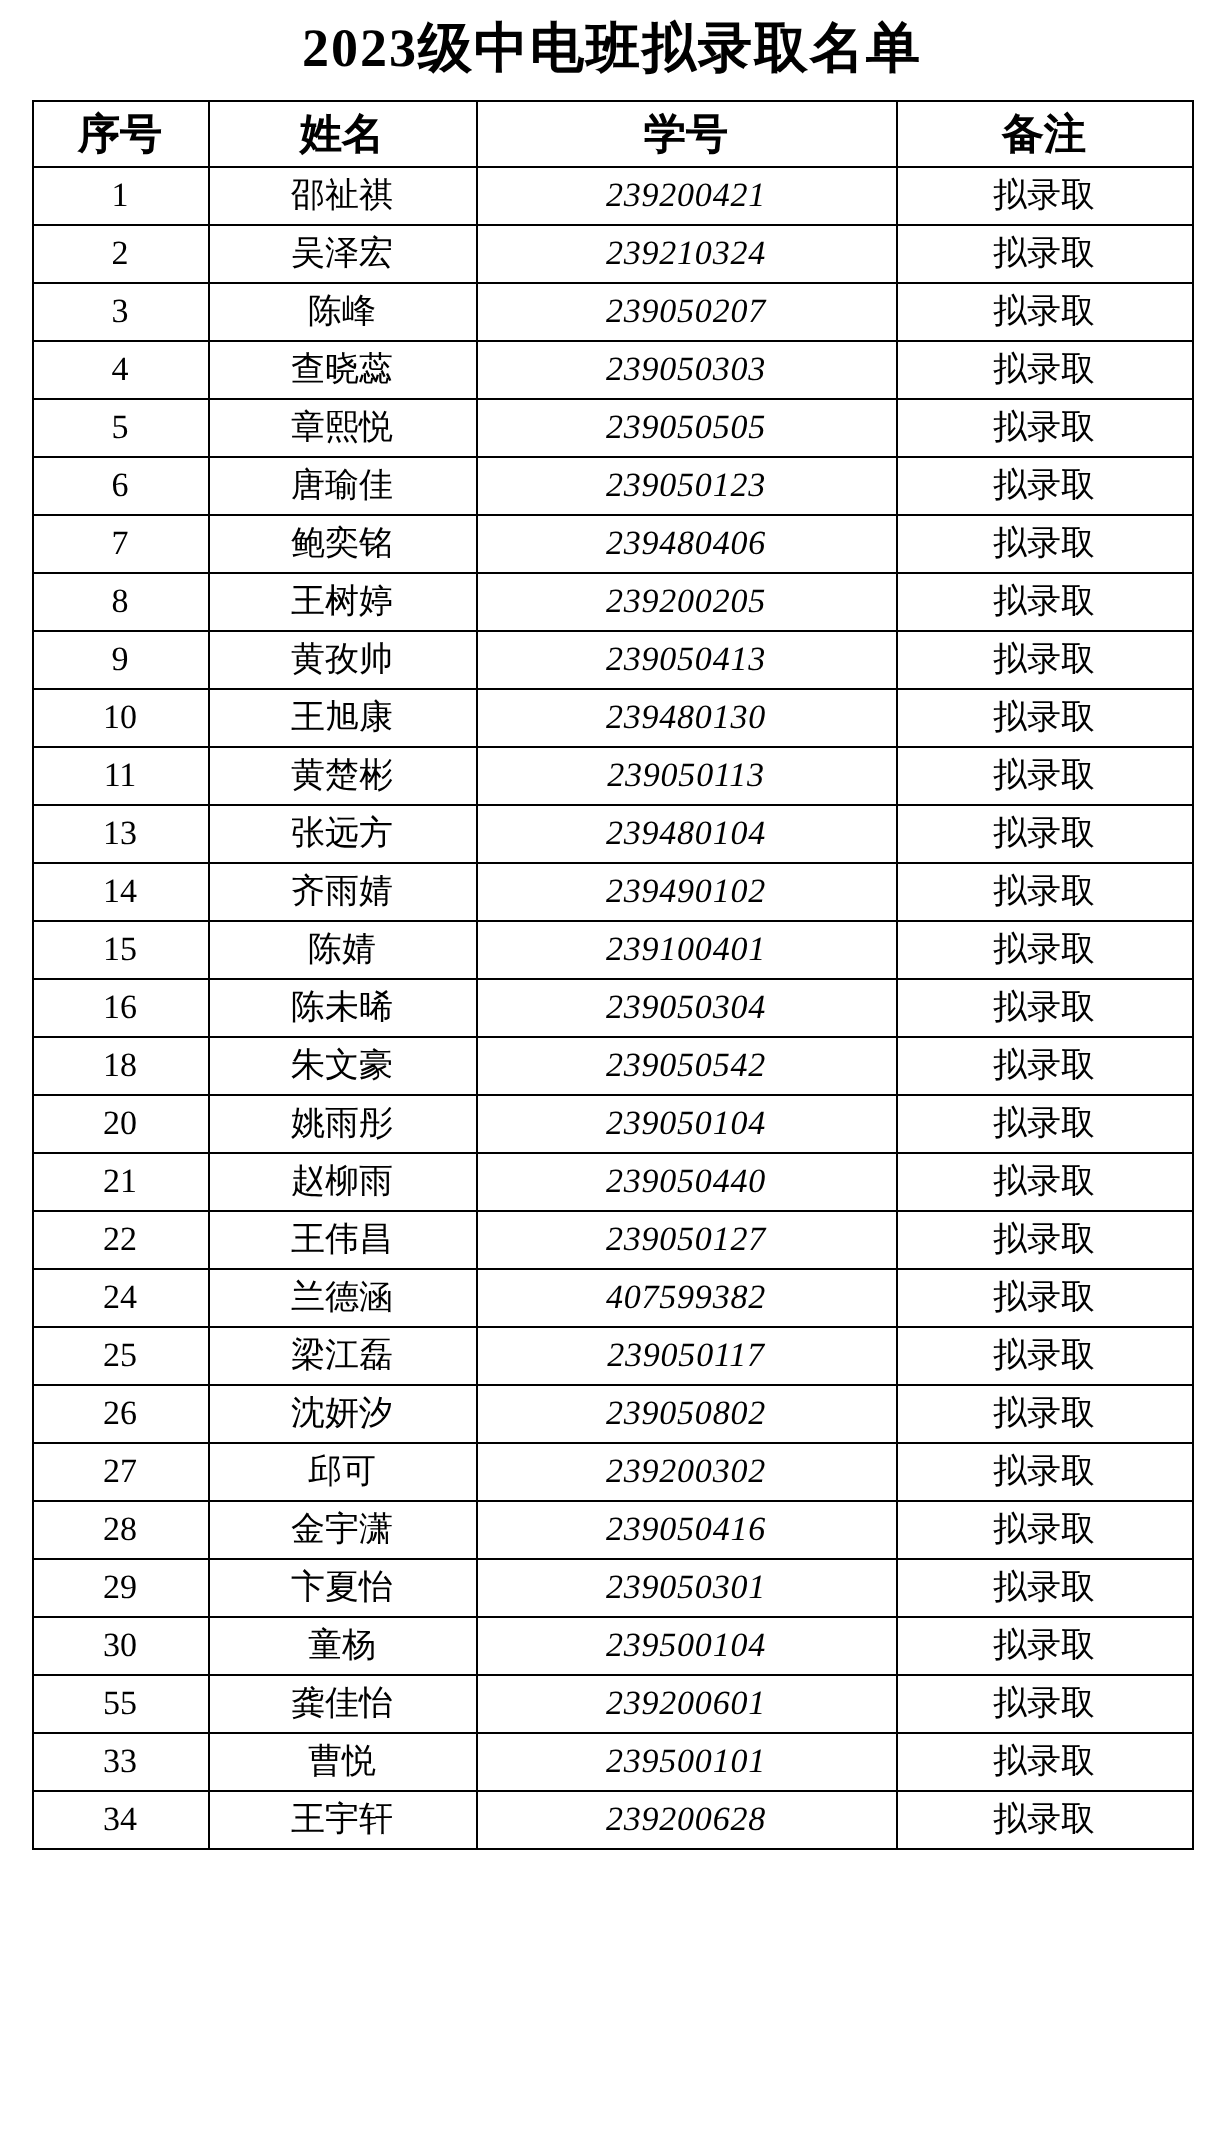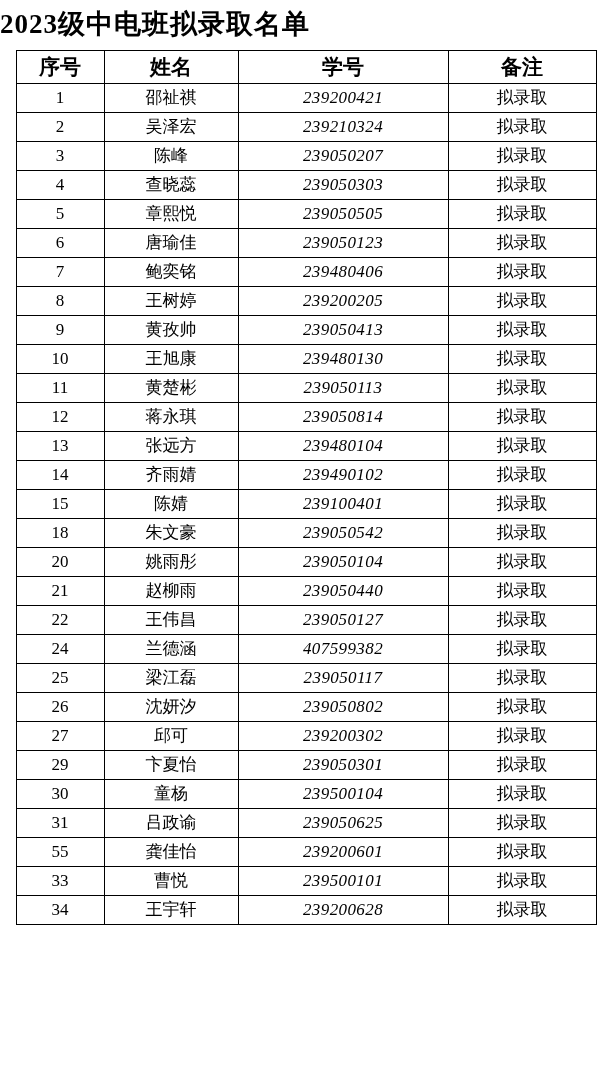--- a/index.html
+++ b/index.html
@@ -11,20 +11,21 @@
     width: 612px;
     font-family: "Liberation Serif", "DejaVu Serif", serif;
     color: #000000;
   }
   .page {
     width: 612px;
     box-sizing: border-box;
     padding: 0;
   }
   .doc-title {
+    text-align: center;
     font-size: 27px;
     font-weight: bold;
     letter-spacing: 1px;
     line-height: 44px;
     padding: 2px 0 4px 0;
     font-family: "Liberation Serif", "DejaVu Serif", serif;
   }
   table.roster {
     border-collapse: collapse;
     width: 580px;
@@ -137,44 +138,44 @@
           <td class="cell-id">239480130</td>
           <td class="cell-note">拟录取</td>
         </tr>
         <tr>
           <td class="cell-index">11</td>
           <td class="cell-name">黄楚彬</td>
           <td class="cell-id">239050113</td>
           <td class="cell-note">拟录取</td>
         </tr>
         <tr>
-          <td class="cell-index">12</td>
-          <td class="cell-name">蒋永琪</td>
-          <td class="cell-id">239050814</td>
-          <td class="cell-note">拟录取</td>
-        </tr>
-        <tr>
           <td class="cell-index">13</td>
           <td class="cell-name">张远方</td>
           <td class="cell-id">239480104</td>
           <td class="cell-note">拟录取</td>
         </tr>
         <tr>
           <td class="cell-index">14</td>
           <td class="cell-name">齐雨婧</td>
           <td class="cell-id">239490102</td>
           <td class="cell-note">拟录取</td>
         </tr>
         <tr>
           <td class="cell-index">15</td>
           <td class="cell-name">陈婧</td>
           <td class="cell-id">239100401</td>
           <td class="cell-note">拟录取</td>
         </tr>
         <tr>
+          <td class="cell-index">16</td>
+          <td class="cell-name">陈未晞</td>
+          <td class="cell-id">239050304</td>
+          <td class="cell-note">拟录取</td>
+        </tr>
+        <tr>
           <td class="cell-index">18</td>
           <td class="cell-name">朱文豪</td>
           <td class="cell-id">239050542</td>
           <td class="cell-note">拟录取</td>
         </tr>
         <tr>
           <td class="cell-index">20</td>
           <td class="cell-name">姚雨彤</td>
           <td class="cell-id">239050104</td>
           <td class="cell-note">拟录取</td>
@@ -209,35 +210,35 @@
           <td class="cell-id">239050802</td>
           <td class="cell-note">拟录取</td>
         </tr>
         <tr>
           <td class="cell-index">27</td>
           <td class="cell-name">邱可</td>
           <td class="cell-id">239200302</td>
           <td class="cell-note">拟录取</td>
         </tr>
         <tr>
+          <td class="cell-index">28</td>
+          <td class="cell-name">金宇潇</td>
+          <td class="cell-id">239050416</td>
+          <td class="cell-note">拟录取</td>
+        </tr>
+        <tr>
           <td class="cell-index">29</td>
           <td class="cell-name">卞夏怡</td>
           <td class="cell-id">239050301</td>
           <td class="cell-note">拟录取</td>
         </tr>
         <tr>
           <td class="cell-index">30</td>
           <td class="cell-name">童杨</td>
           <td class="cell-id">239500104</td>
-          <td class="cell-note">拟录取</td>
-        </tr>
-        <tr>
-          <td class="cell-index">31</td>
-          <td class="cell-name">吕政谕</td>
-          <td class="cell-id">239050625</td>
           <td class="cell-note">拟录取</td>
         </tr>
         <tr>
           <td class="cell-index">55</td>
           <td class="cell-name">龚佳怡</td>
           <td class="cell-id">239200601</td>
           <td class="cell-note">拟录取</td>
         </tr>
         <tr>
           <td class="cell-index">33</td>

